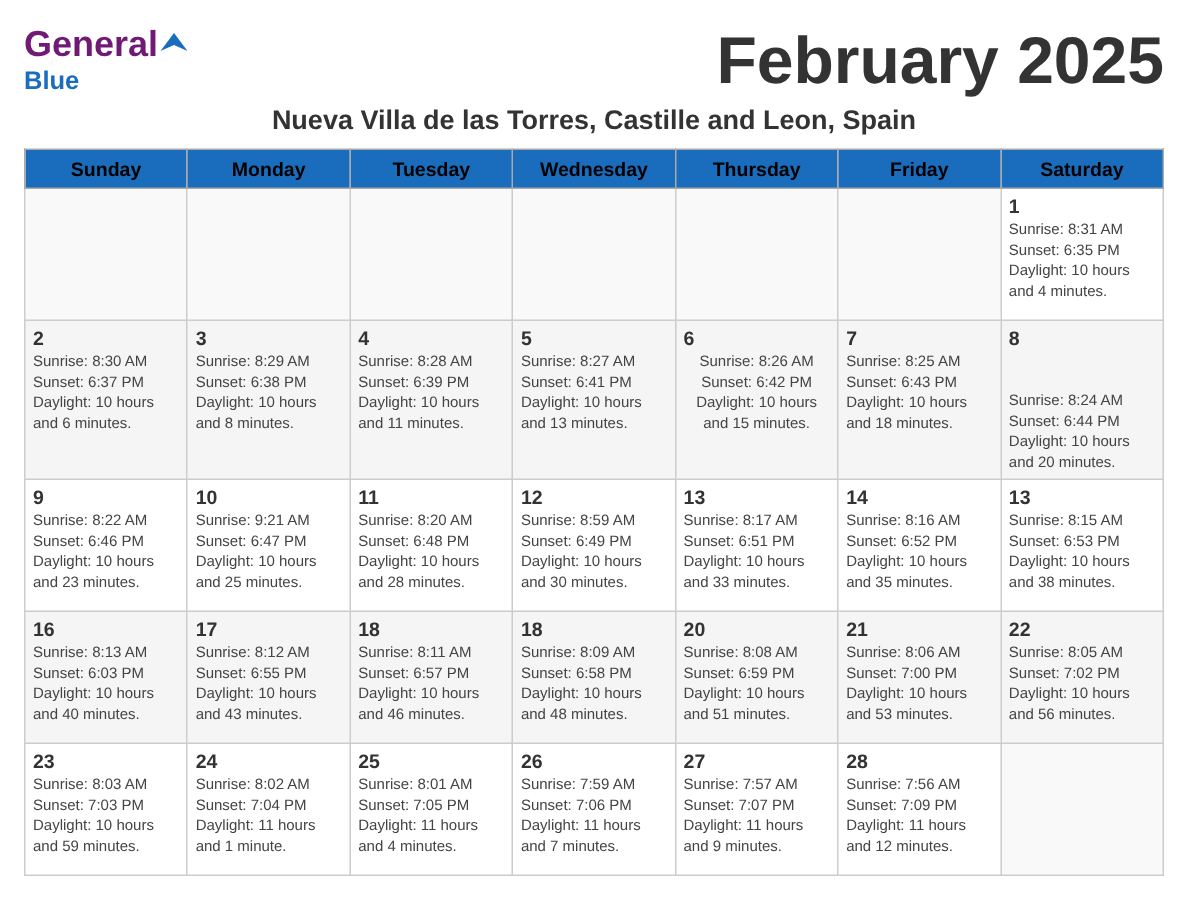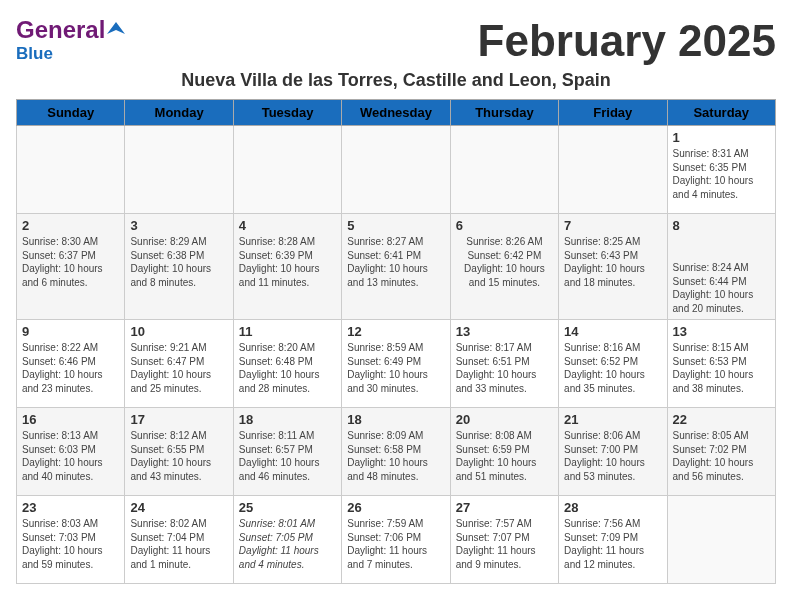--- a/index.html
+++ b/index.html
@@ -295,21 +295,21 @@
         </td>
         <td>
           <span class="day-num">24</span>
           <div class="cell-text" style="white-space: pre-line;">Sunrise: 8:02 AM
 Sunset: 7:04 PM
 Daylight: 11 hours
 and 1 minute.</div>
         </td>
         <td>
           <span class="day-num">25</span>
-          <div class="cell-text" style="white-space: pre-line; font-style: italic;">Sunrise: 8:01 AM
+          <div class="cell-text" style="white-space: pre-line;">Sunrise: 8:01 AM
 Sunset: 7:05 PM
 Daylight: 11 hours
 and 4 minutes.</div>
         </td>
         <td>
           <span class="day-num">26</span>
           <div class="cell-text" style="white-space: pre-line;">Sunrise: 7:59 AM
 Sunset: 7:06 PM
 Daylight: 11 hours
 and 7 minutes.</div>

